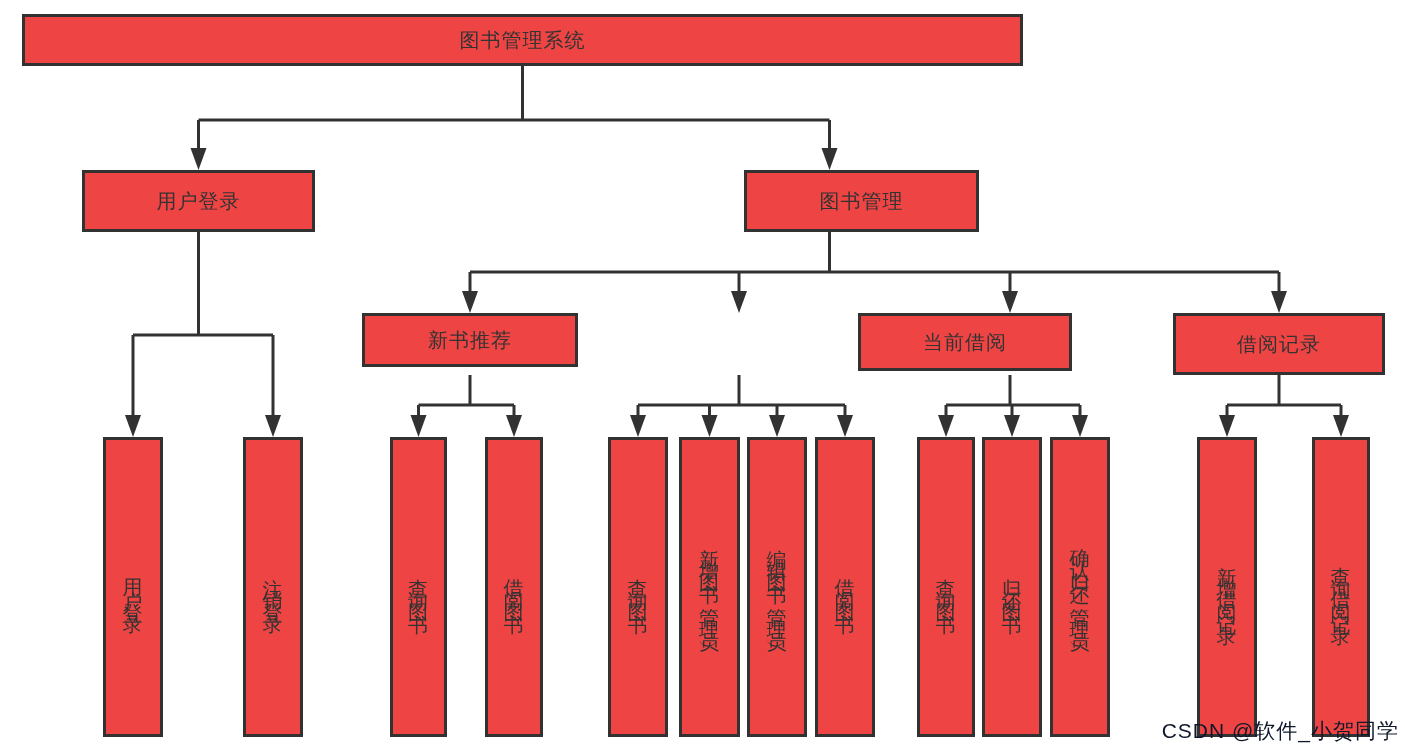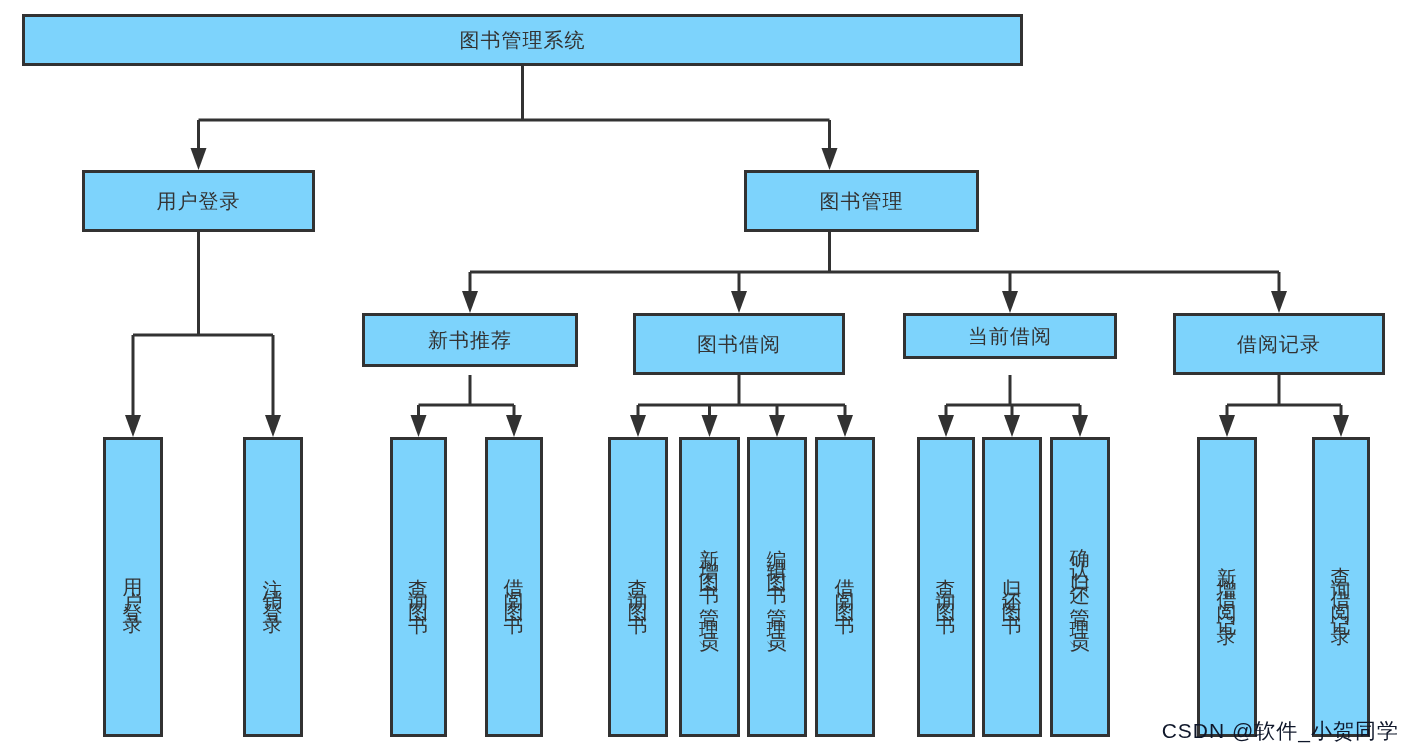--- a/index.html
+++ b/index.html
@@ -13,21 +13,21 @@
   }
   svg.connectors {
     position: absolute;
     left: 0; top: 0;
     width: 1405px; height: 747px;
   }
   .node {
     position: absolute;
     box-sizing: border-box;
     border: 3px solid #323232;
-    background: #7dd3fc;
+    background: #ef4444;
     display: flex;
     align-items: center;
     justify-content: center;
     color: #333333;
     font-size: 20px;
     letter-spacing: 1px;
     z-index: 2;
   }
   .node.leaf .vtext {
     writing-mode: vertical-rl;
@@ -125,24 +125,21 @@
   <div class="node" style="left:82px; top:170px; width:233px; height:62px;">
     <span>用户登录</span>
   </div>
   <div class="node" style="left:712px; top:170px; width:235px; height:62px;margin-left:32px;">
     <span>图书管理</span>
   </div>
 
   <div class="node" style="left:362px; top:313px; width:216px; height:54px;justify-content:center;">
     <span>新书推荐</span>
   </div>
-  <div class="node" style="left:633px; top:313px; width:212px; height:62px;">
-    <span>图书借阅</span>
-  </div>
-  <div class="node" style="left:903px; top:313px; width:214px; height:46px;font-family:Liberation Serif, serif;">
+  <div class="node" style="left:858px; top:313px; width:214px; height:58px;font-family:Liberation Serif, serif;">
     <span>当前借阅</span>
   </div>
   <div class="node" style="left:1173px; top:313px; width:212px; height:62px;">
     <span>借阅记录</span>
   </div>
 
   <div class="node leaf" style="left:103px; top:437px; width:60px; height:300px;">
     <span class="vtext">用户登录</span>
   </div>
   <div class="node leaf" style="left:243px; top:437px; width:60px; height:300px;">

